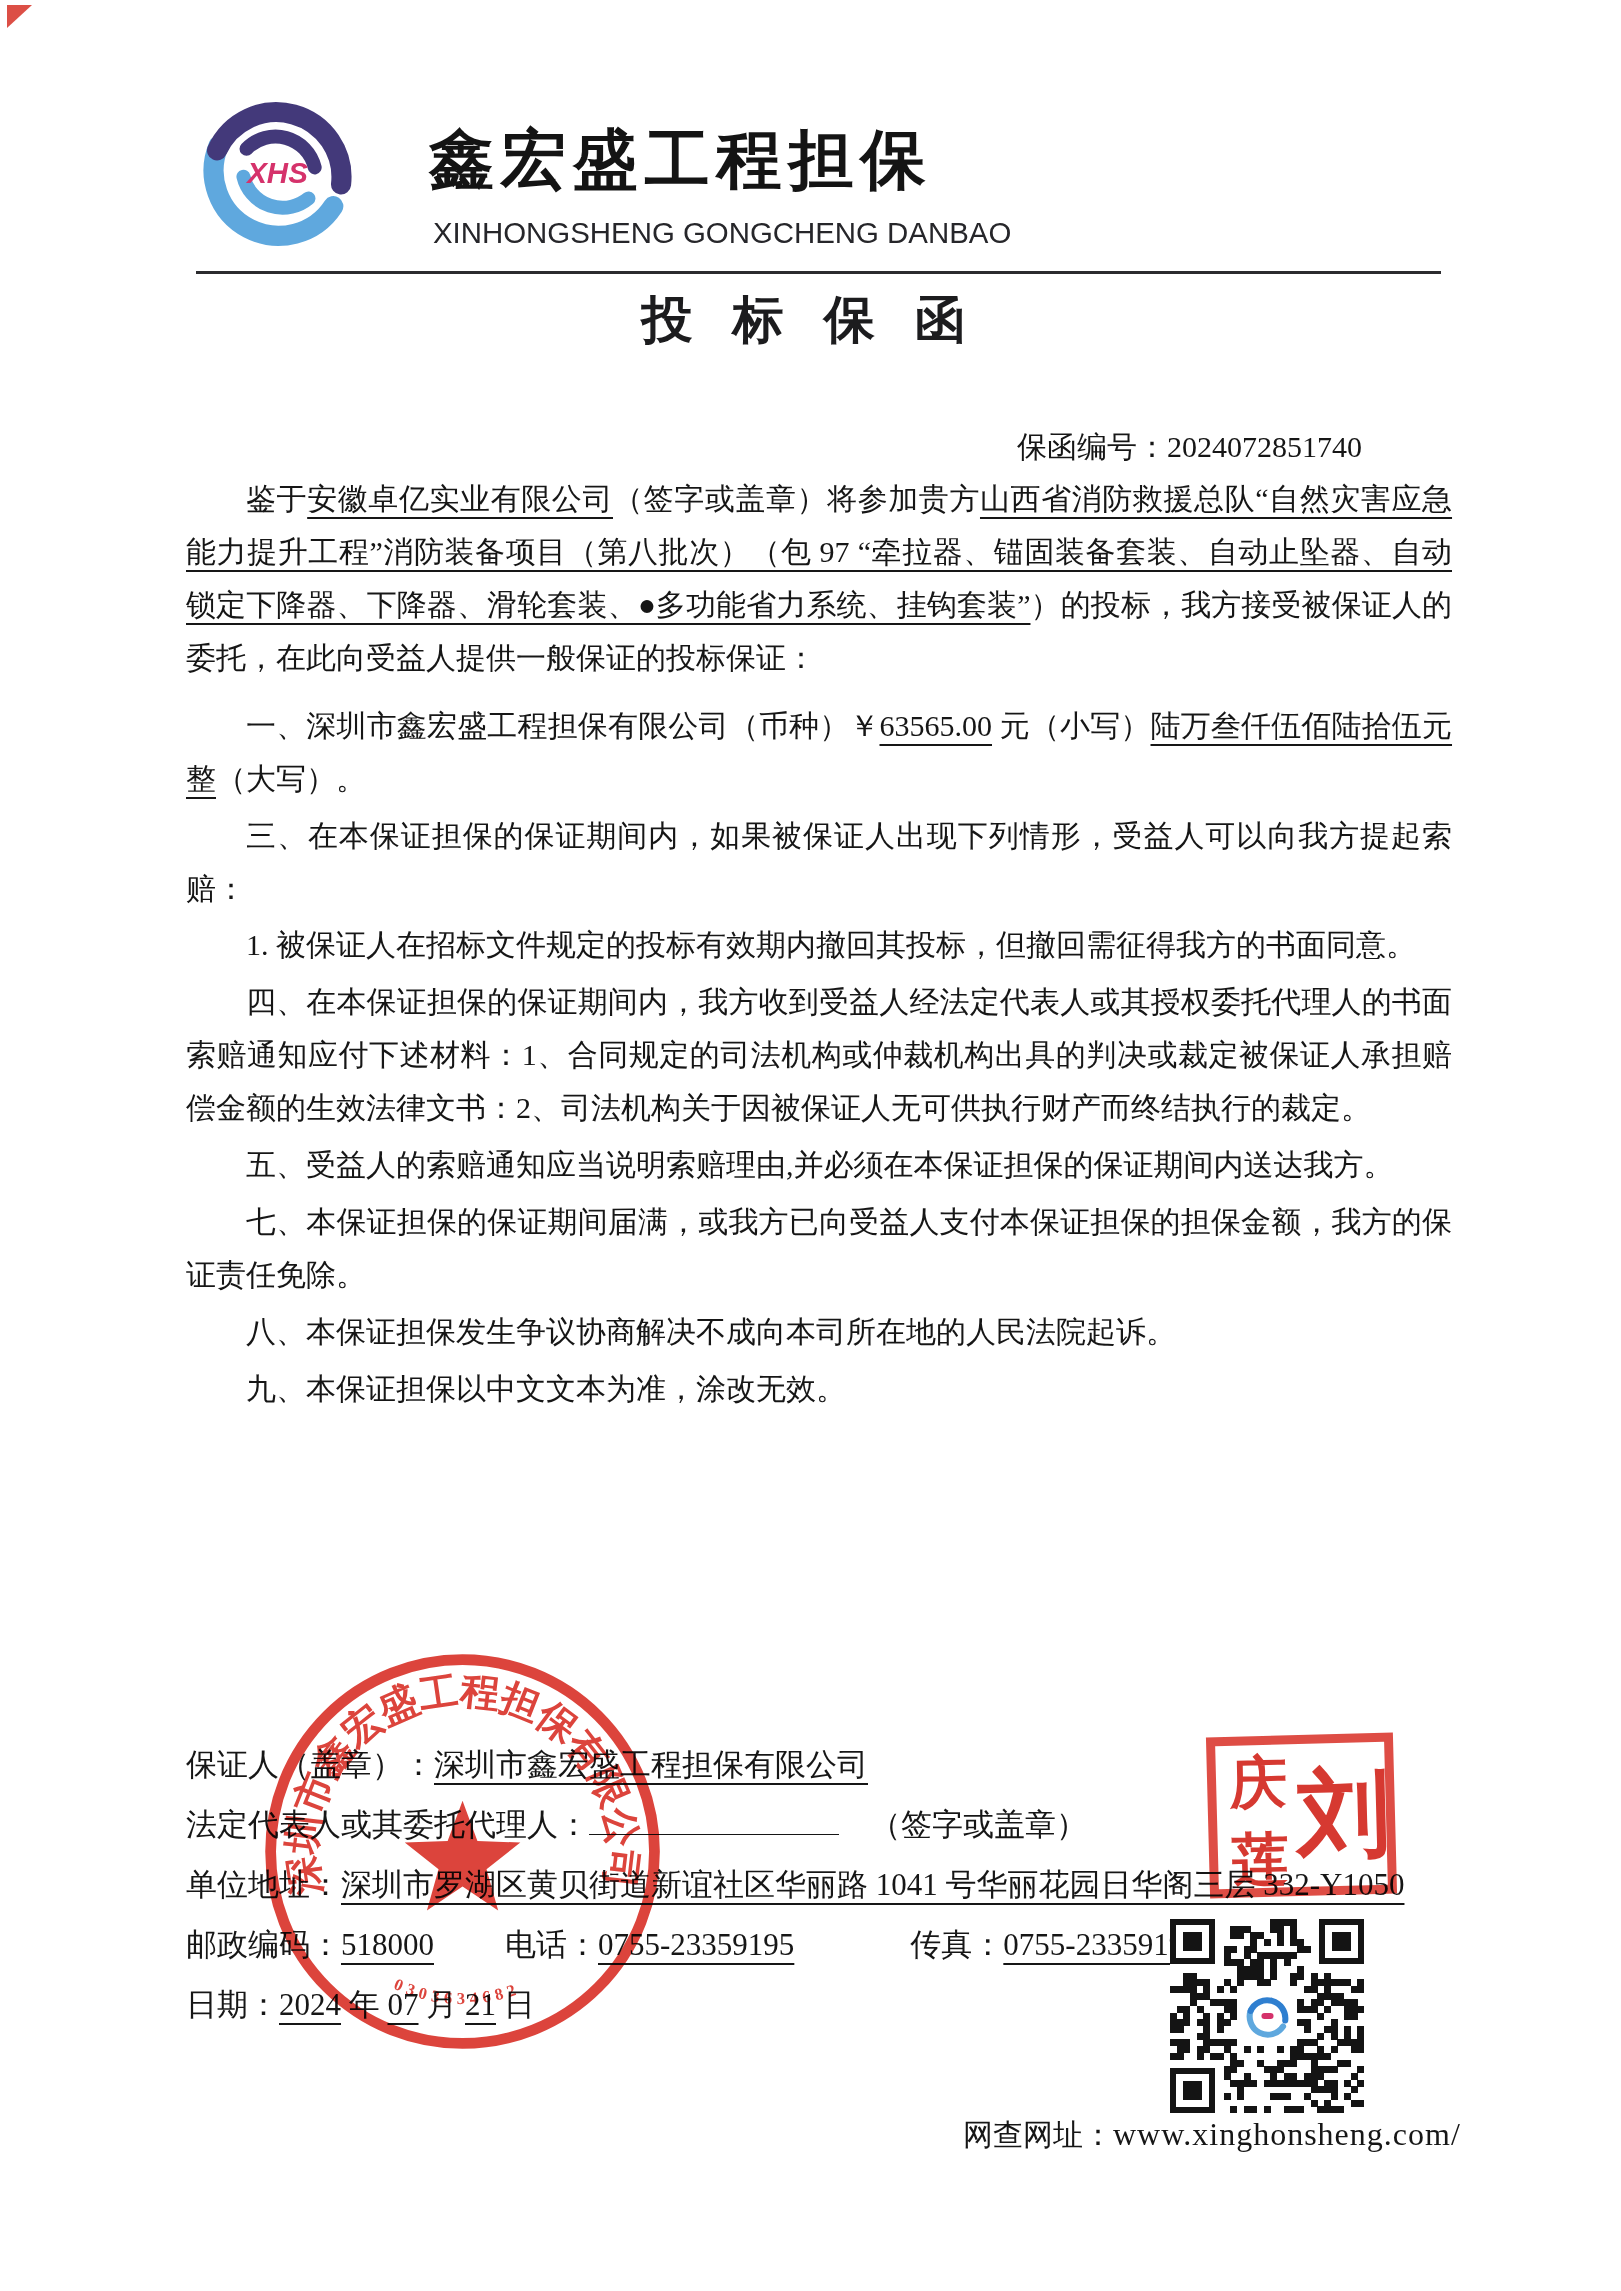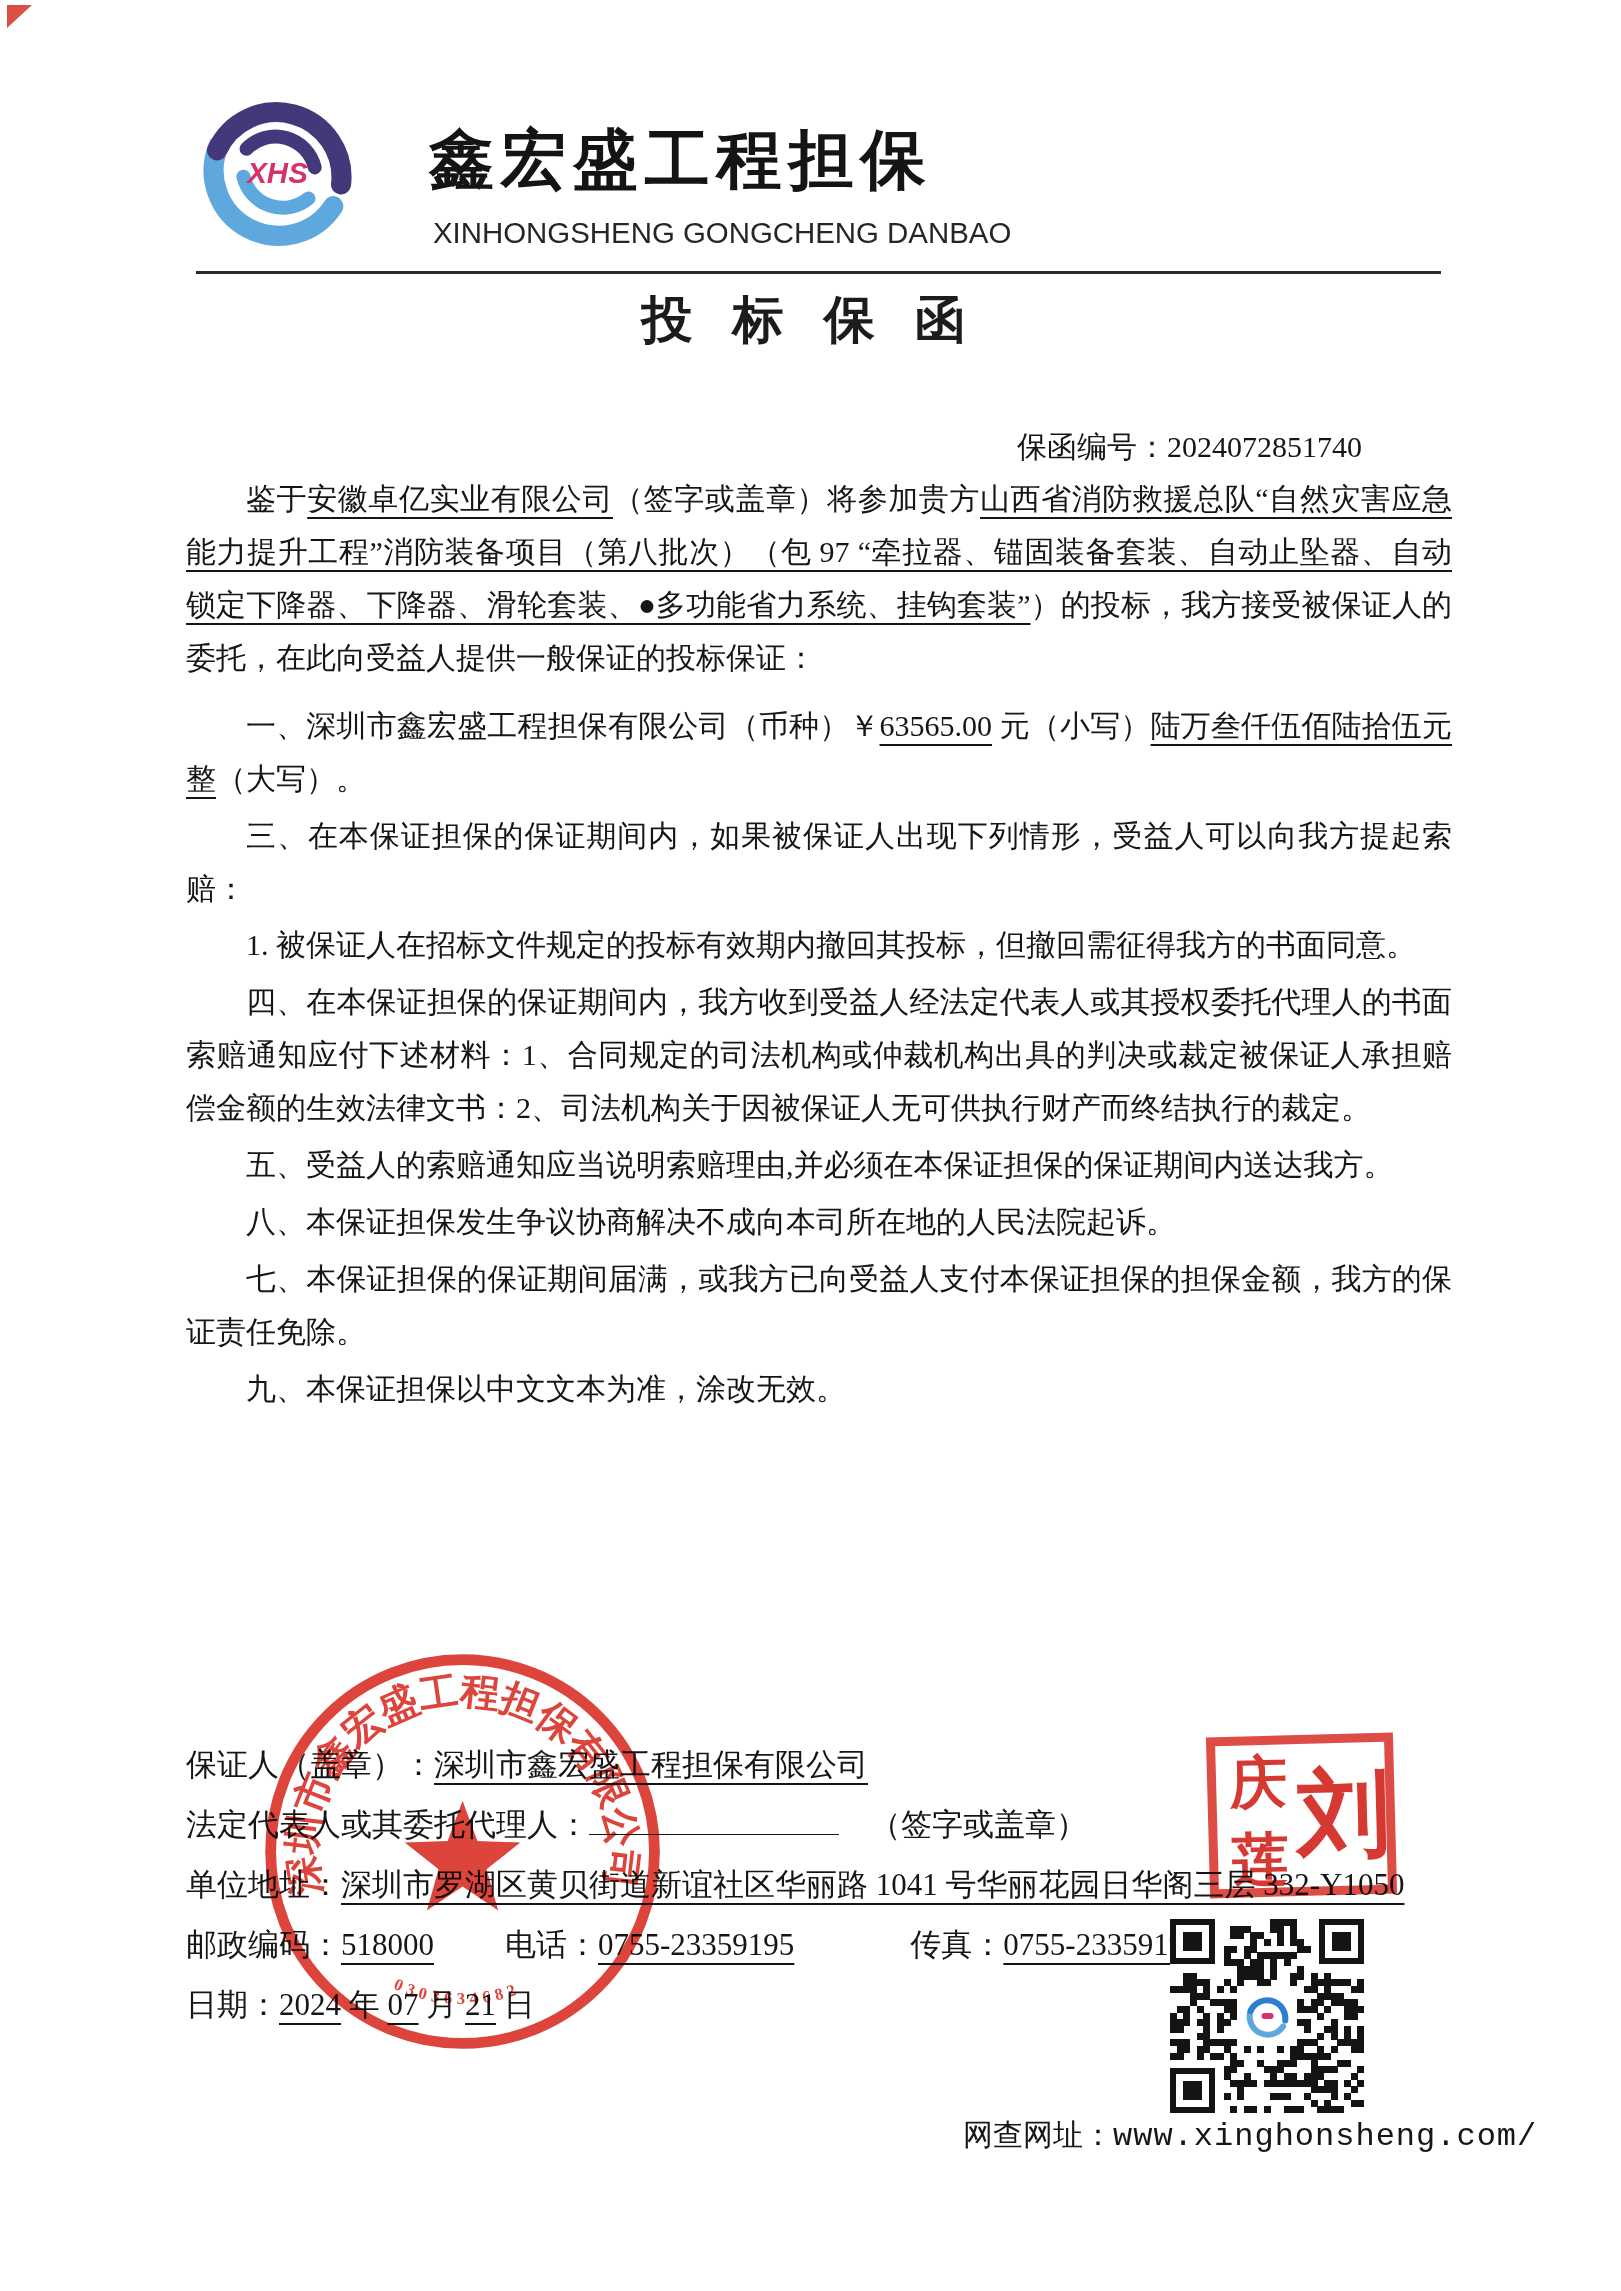--- a/index.html
+++ b/index.html
@@ -46,21 +46,21 @@
   .name-seal .col-r{width:50%;display:flex;align-items:center;justify-content:center;font-size:94px;}
   
   .qr{position:absolute;left:1170px;top:1919px;width:194px;height:194px;background:#fff;}
   .qr i{position:absolute;background:#141414;display:block;}
   .qf{position:absolute;width:33px;height:33px;border:6.9px solid #141414;background:#fff;}
   .qf::after{content:"";position:absolute;left:6.9px;top:6.9px;width:19.6px;height:19.6px;background:#141414;}
   .qf.tl{left:0;top:0;} .qf.tr{right:0;top:0;} .qf.bl{left:0;bottom:0;}
   .qr-logo{position:absolute;left:70px;top:70px;width:55px;height:55px;background:#fff;border-radius:7.8px;
            display:flex;align-items:center;justify-content:center;}
   .qr-caption{position:absolute;left:963px;top:2115px;font-size:30px;white-space:nowrap;}
-  .qr-caption .url{font-family:Liberation Mono, monospace;font-size:32px;letter-spacing:1px;margin-top:48px;}
+  .qr-caption .url{font-family:Liberation Serif, serif;font-size:32px;letter-spacing:1px;margin-top:48px;}
   .seal-ring-text{font-size:40px;font-weight:700;fill:var(--seal-red);letter-spacing:2px;}
   .seal-serial{font-size:17px;font-weight:600;fill:var(--seal-red);letter-spacing:5px;}
 </style>
 </head>
 <body>
 
 <div class="page">
 
   <div class="corner"></div>
 
@@ -82,22 +82,22 @@
 
   <div class="ref-line"><span>保函编号：</span><span>2024072851740</span></div>
 
   <div class="body-block">
       <p class="para ind after-gap"><span>鉴于</span><span class="u">安徽卓亿实业有限公司</span><span>（签字或盖章）将参加贵方</span><span class="u">山西省消防救援总队“自然灾害应急能力提升工程”消防装备项目（第八批次）（包 97 “牵拉器、锚固装备套装、自动止坠器、自动锁定下降器、下降器、滑轮套装、●多功能省力系统、挂钩套装”</span><span>）的投标，我方接受被保证人的委托，在此向受益人提供一般保证的投标保证：</span></p>
       <p class="para ind"><span>一、深圳市鑫宏盛工程担保有限公司（币种）￥</span><span class="u">63565.00</span><span> 元（小写）</span><span class="u">陆万叁仟伍佰陆拾伍元整</span><span>（大写）。</span></p>
       <p class="para ind"><span>三、在本保证担保的保证期间内，如果被保证人出现下列情形，受益人可以向我方提起索赔：</span></p>
       <p class="para ind"><span>1. 被保证人在招标文件规定的投标有效期内撤回其投标，但撤回需征得我方的书面同意。</span></p>
       <p class="para ind"><span>四、在本保证担保的保证期间内，我方收到受益人经法定代表人或其授权委托代理人的书面索赔通知应付下述材料：1、合同规定的司法机构或仲裁机构出具的判决或裁定被保证人承担赔偿金额的生效法律文书：2、司法机构关于因被保证人无可供执行财产而终结执行的裁定。</span></p>
       <p class="para ind"><span>五、受益人的索赔通知应当说明索赔理由,并必须在本保证担保的保证期间内送达我方。</span></p>
+      <p class="para ind"><span>七、本保证担保的保证期间届满，或我方已向受益人支付本保证担保的担保金额，我方的保证责任免除。</span></p>
       <p class="para ind"><span>八、本保证担保发生争议协商解决不成向本司所在地的人民法院起诉。</span></p>
-      <p class="para ind"><span>七、本保证担保的保证期间届满，或我方已向受益人支付本保证担保的担保金额，我方的保证责任免除。</span></p>
       <p class="para ind"><span>九、本保证担保以中文文本为准，涂改无效。</span></p>
     </div>
 
   <div class="sign-block">
       <p class="para"><span>保证人（盖章）：</span><span class="u">深圳市鑫宏盛工程担保有限公司</span></p>
       <p class="para"><span>法定代表人或其委托代理人：</span><span class="blank"></span><span>　（签字或盖章）</span></p>
       <p class="para"><span>单位地址：</span><span class="u">深圳市罗湖区黄贝街道新谊社区华丽路 1041 号华丽花园日华阁三层 332-Y1050</span></p>
       <p class="para"><span>邮政编码：</span><span class="u">518000</span><span class="gap-md">电话：</span><span class="u">0755-23359195</span><span class="gap-lg">传真：</span><span class="u">0755-23359195</span></p>
       <p class="para"><span>日期：</span><span class="u">2024</span><span> 年 </span><span class="u">07</span><span> 月 </span><span class="u">21</span><span> 日</span></p>
     </div>

